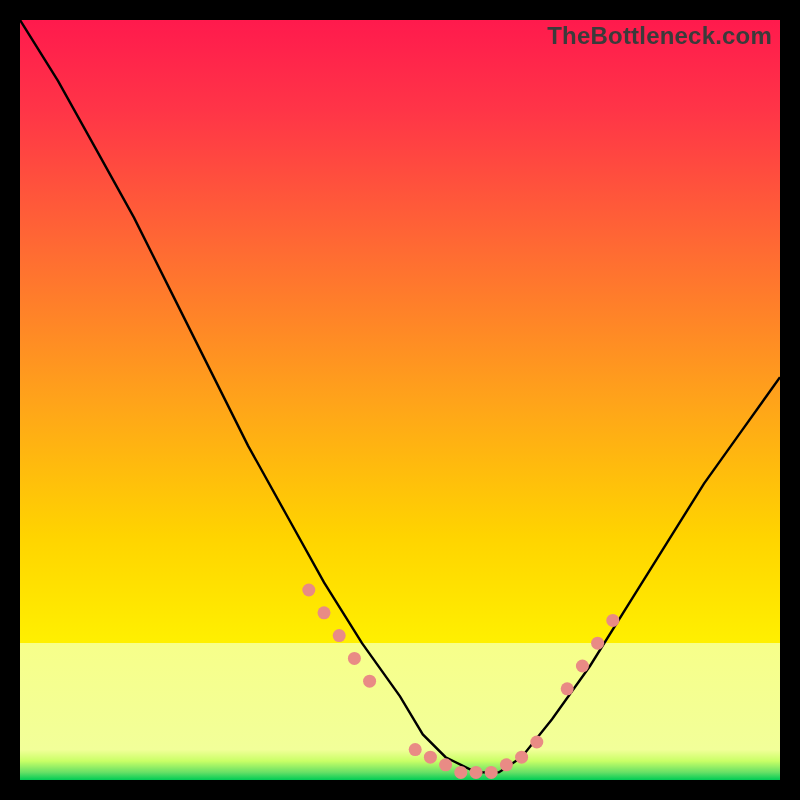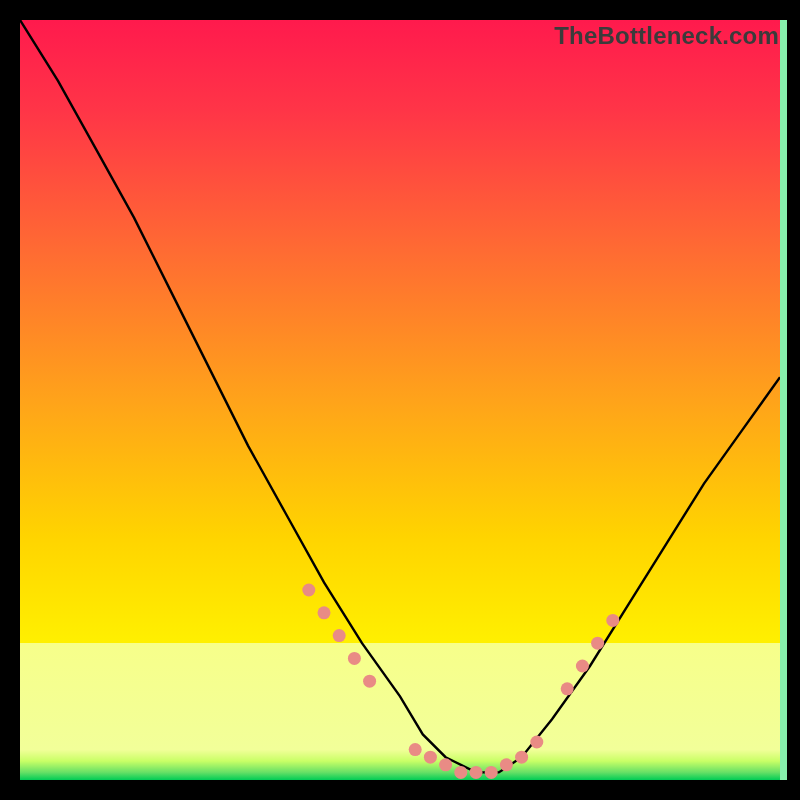--- a/index.html
+++ b/index.html
@@ -10,22 +10,21 @@
     background: #000;
     font-family: Arial, Helvetica, sans-serif;
     overflow: hidden;
   }
   .frame {
     position: absolute;
     left: 20px;
     top: 20px;
     width: 760px;
     height: 760px;
-    background: #86efac;
-    padding-left: 7px;
+    background: #c4b5fd;
   }
   .plot-area {
     position: absolute;
     left: 0;
     top: 0;
     width: 760px;
     height: 760px;
   }
   .watermark {
     position: absolute;

